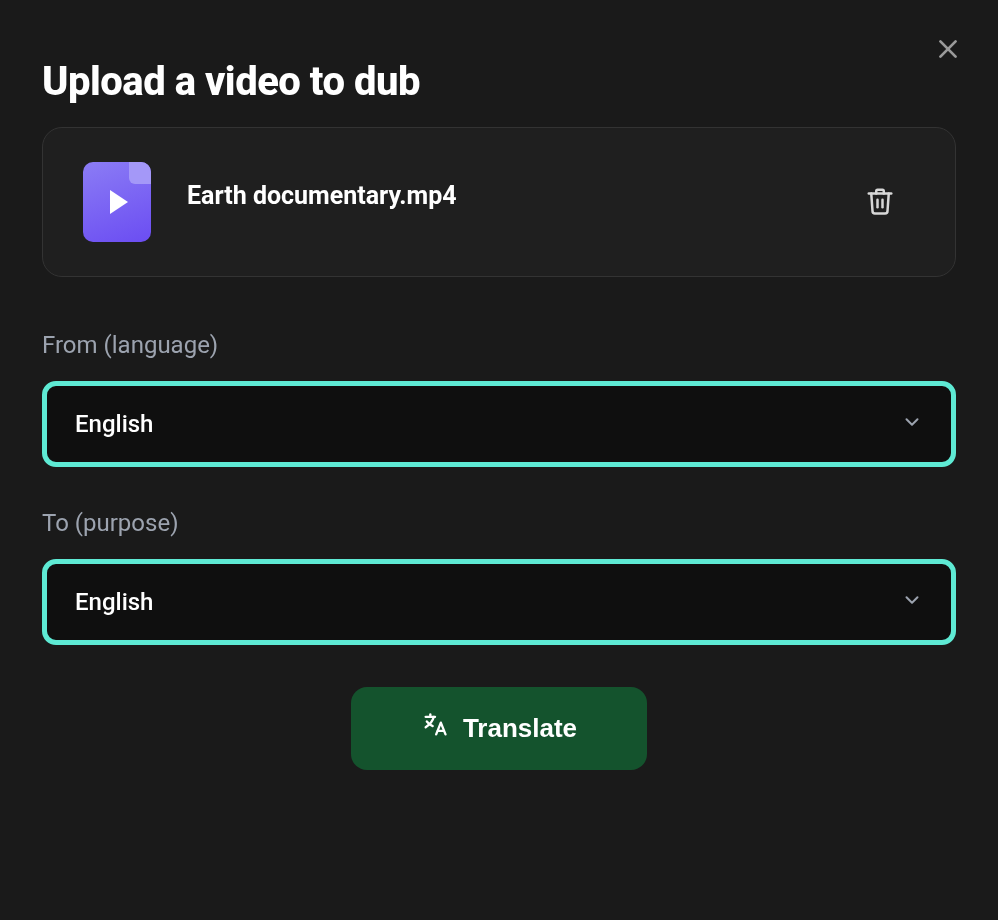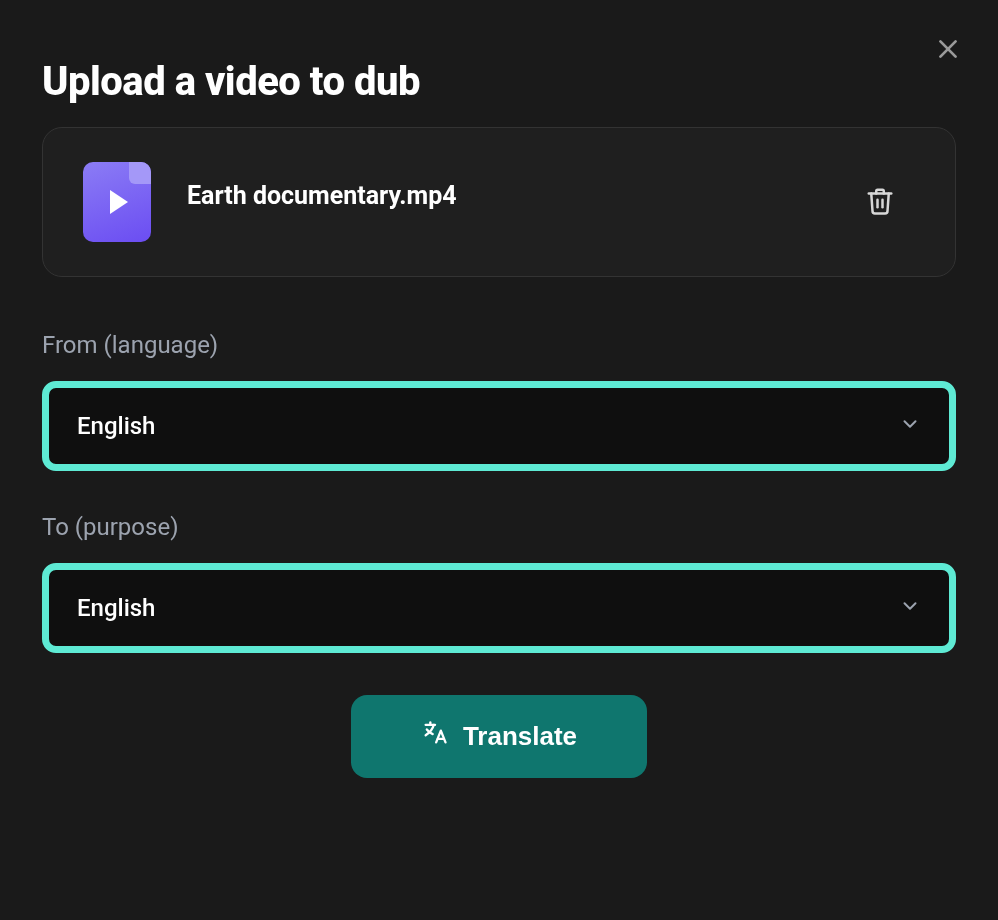--- a/index.html
+++ b/index.html
@@ -110,21 +110,21 @@
   .field-label {
     font-size: 24px;
     color: #9ca3af;
     margin-bottom: 22px;
     margin-top: 26px;
   }
   .select {
     position: relative;
     width: 100%;
     background: #0f0f0f;
-    border: 7px solid #5eead4;
+    border: 5px solid #5eead4;
     border-radius: 14px;
     padding: 24px 28px;
     display: flex;
     align-items: center;
     justify-content: space-between;
     cursor: pointer;
   }
   .select-value {
     font-size: 24px;
     font-weight: 500;
@@ -134,21 +134,21 @@
     color: #9ca3af;
   }
   .chevron svg { width: 22px; height: 22px; }
 
   .action-row {
     display: flex;
     justify-content: center;
     margin-top: 38px;
   }
   .translate-btn {
-    background: #0f766e;
+    background: #14532d;
     color: #fff;
     border: none;
     border-radius: 16px;
     padding: 24px 70px;
     font-size: 26px;
     font-weight: 700;
     display: inline-flex;
     align-items: center;
     gap: 14px;
     cursor: pointer;

